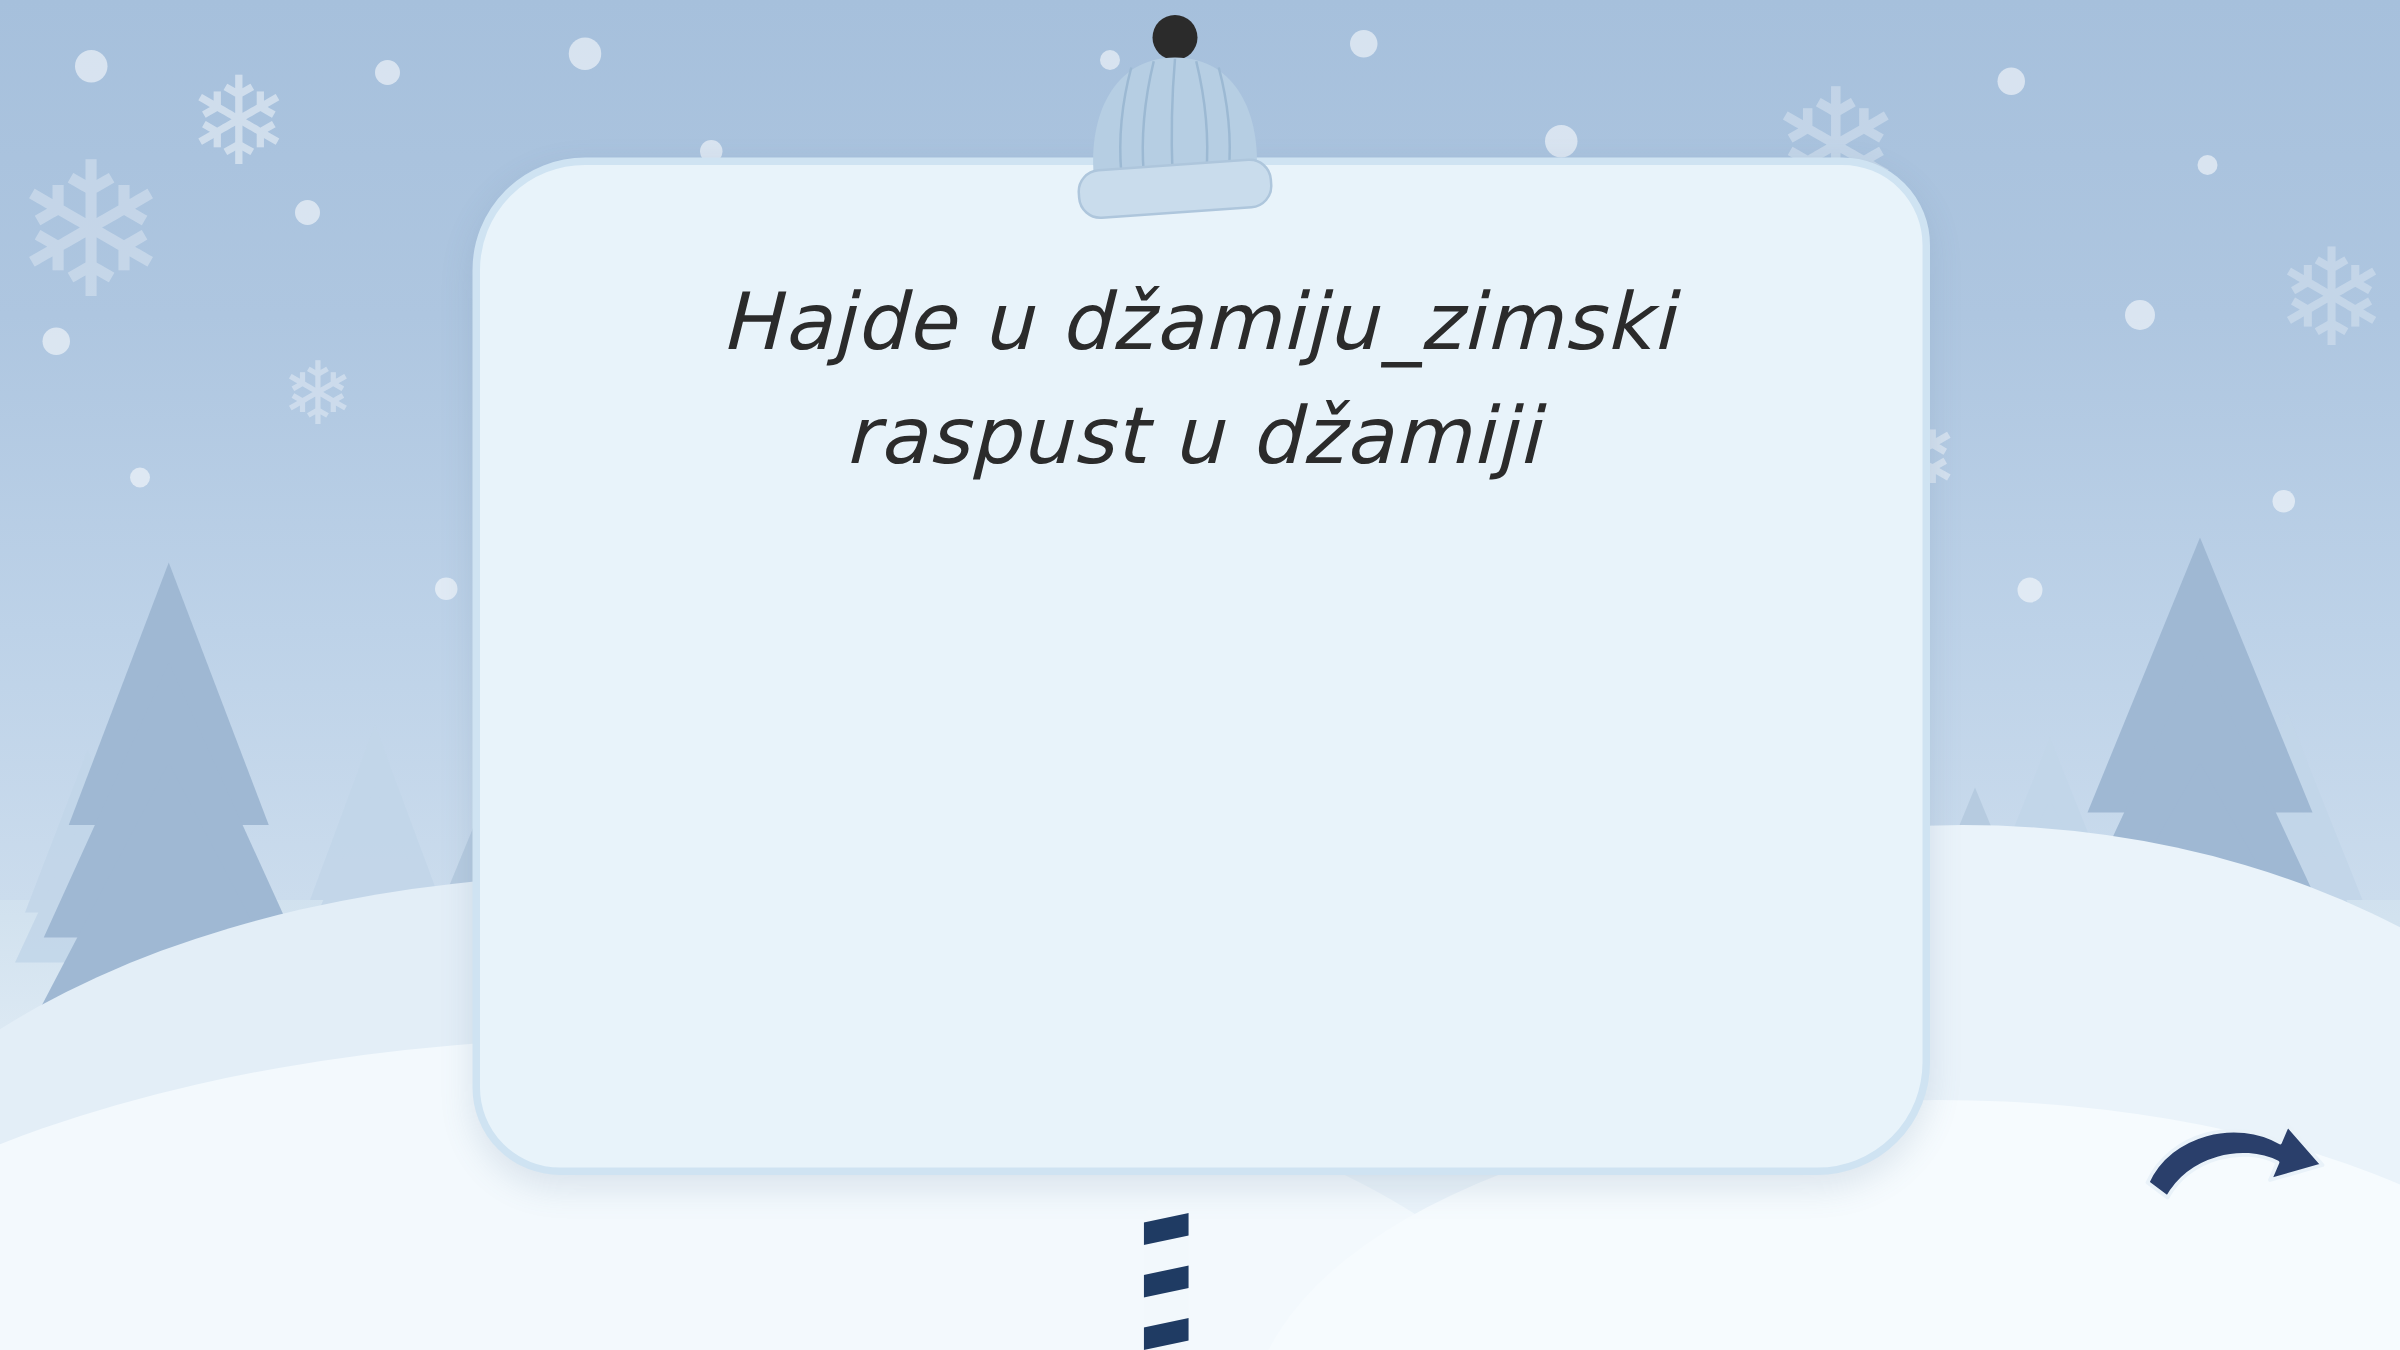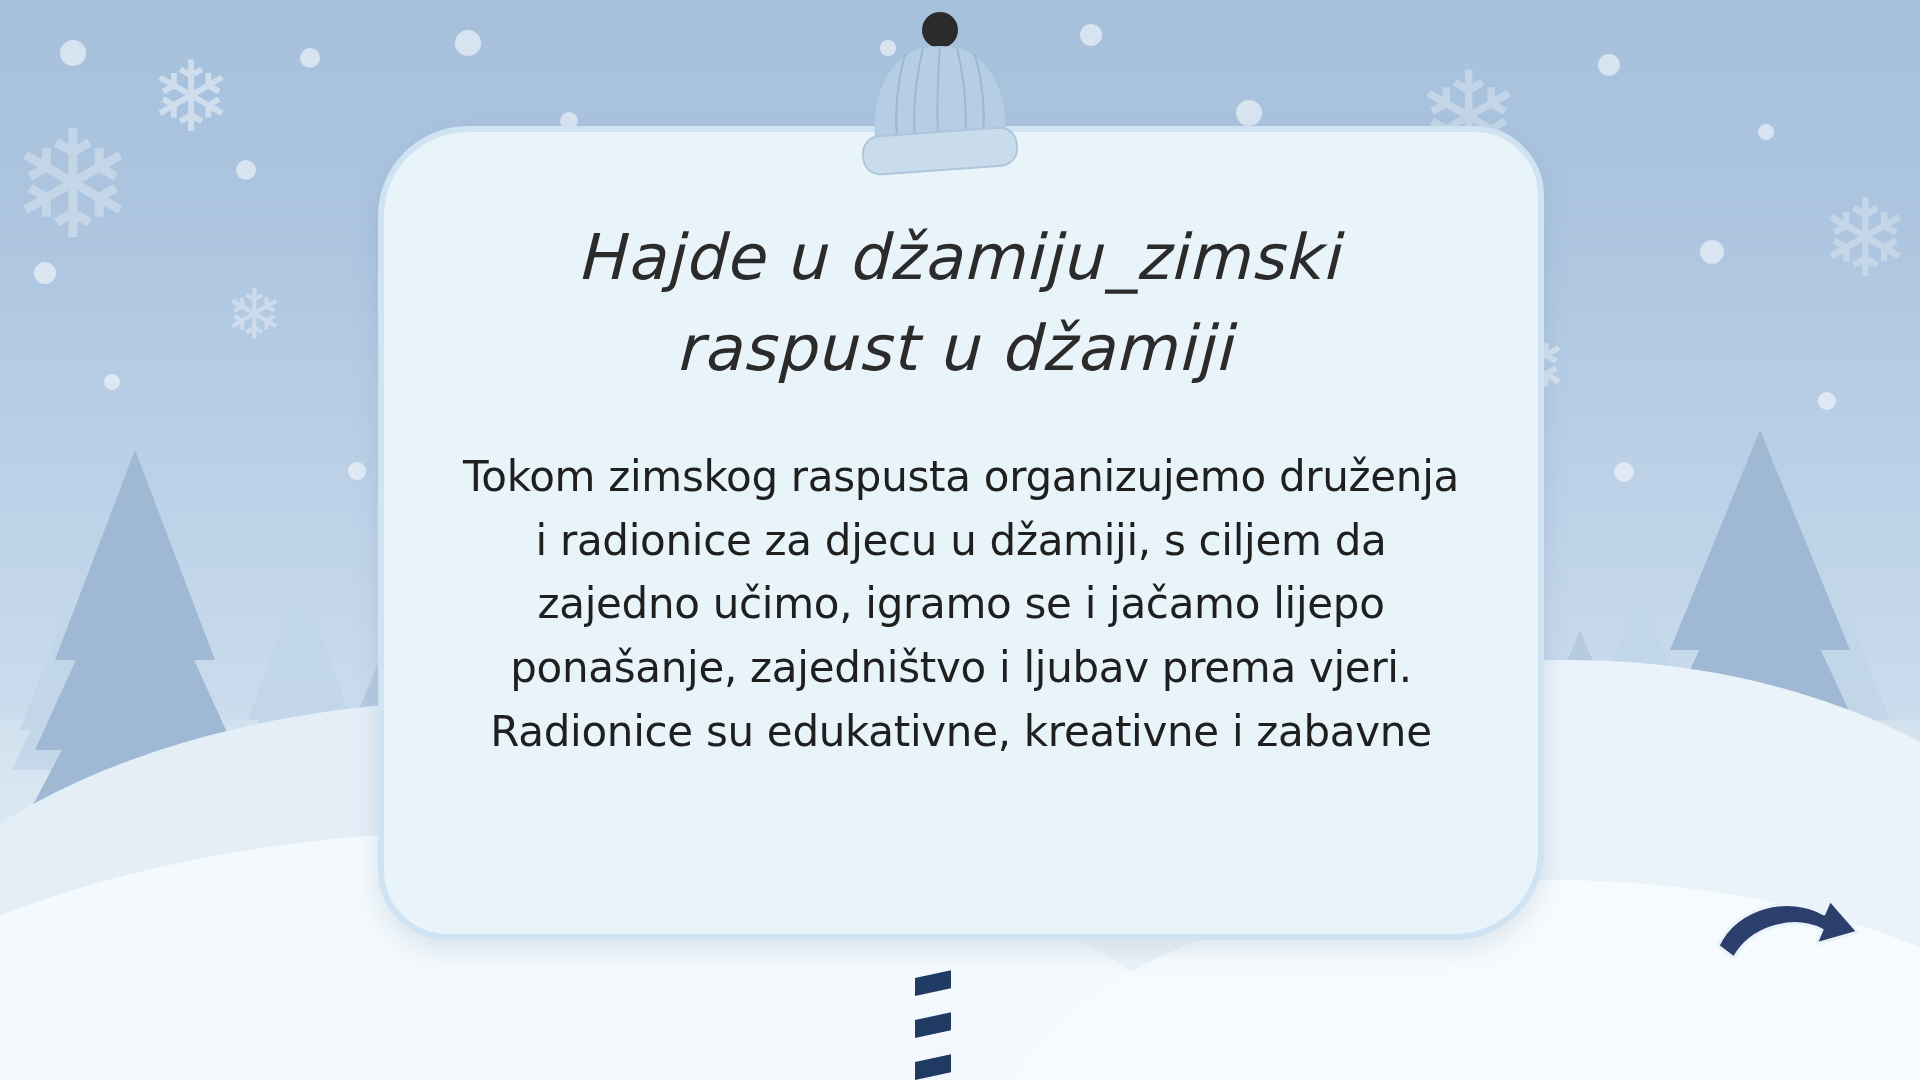--- a/index.html
+++ b/index.html
@@ -223,21 +223,20 @@
       <path d="M112 41 C120 74 122 106 120 131"></path>
       <path d="M130 46 C138 76 140 106 138 130"></path>
     </g>
     <rect x="18" y="124" width="154" height="38" rx="17" fill="#c9dcec" transform="rotate(-4 95 143)"></rect>
     <rect x="18" y="124" width="154" height="38" rx="17" fill="none" stroke="#aec6dc" stroke-width="2" transform="rotate(-4 95 143)"></rect>
   </svg>
 
   <div id="card">
     <div id="card-inner">
       <div id="card-title">Hajde u džamiju_zimski raspust u džamiji</div>
-      <div id="card-body">Tokom zimskog raspusta organizujemo druženja i radionice za djecu u džamiji, s ciljem da zajedno učimo, igramo se i jačamo lijepo ponašanje, zajedništvo i ljubav prema vjeri. Radionice su edukativne, kreativne i zabavne</div>
     </div>
   </div>
 
   <svg id="arrow" viewBox="0 0 150 100">
     <path d="M6 58 C24 18 78 6 112 26 L118 12 L146 44 L104 56 L110 42 C82 28 40 38 22 70 Z" fill="#2a3f6b" stroke="#e9f2f9" stroke-width="3" stroke-linejoin="round"></path>
   </svg>
 
 </div>
 
 </body></html>

